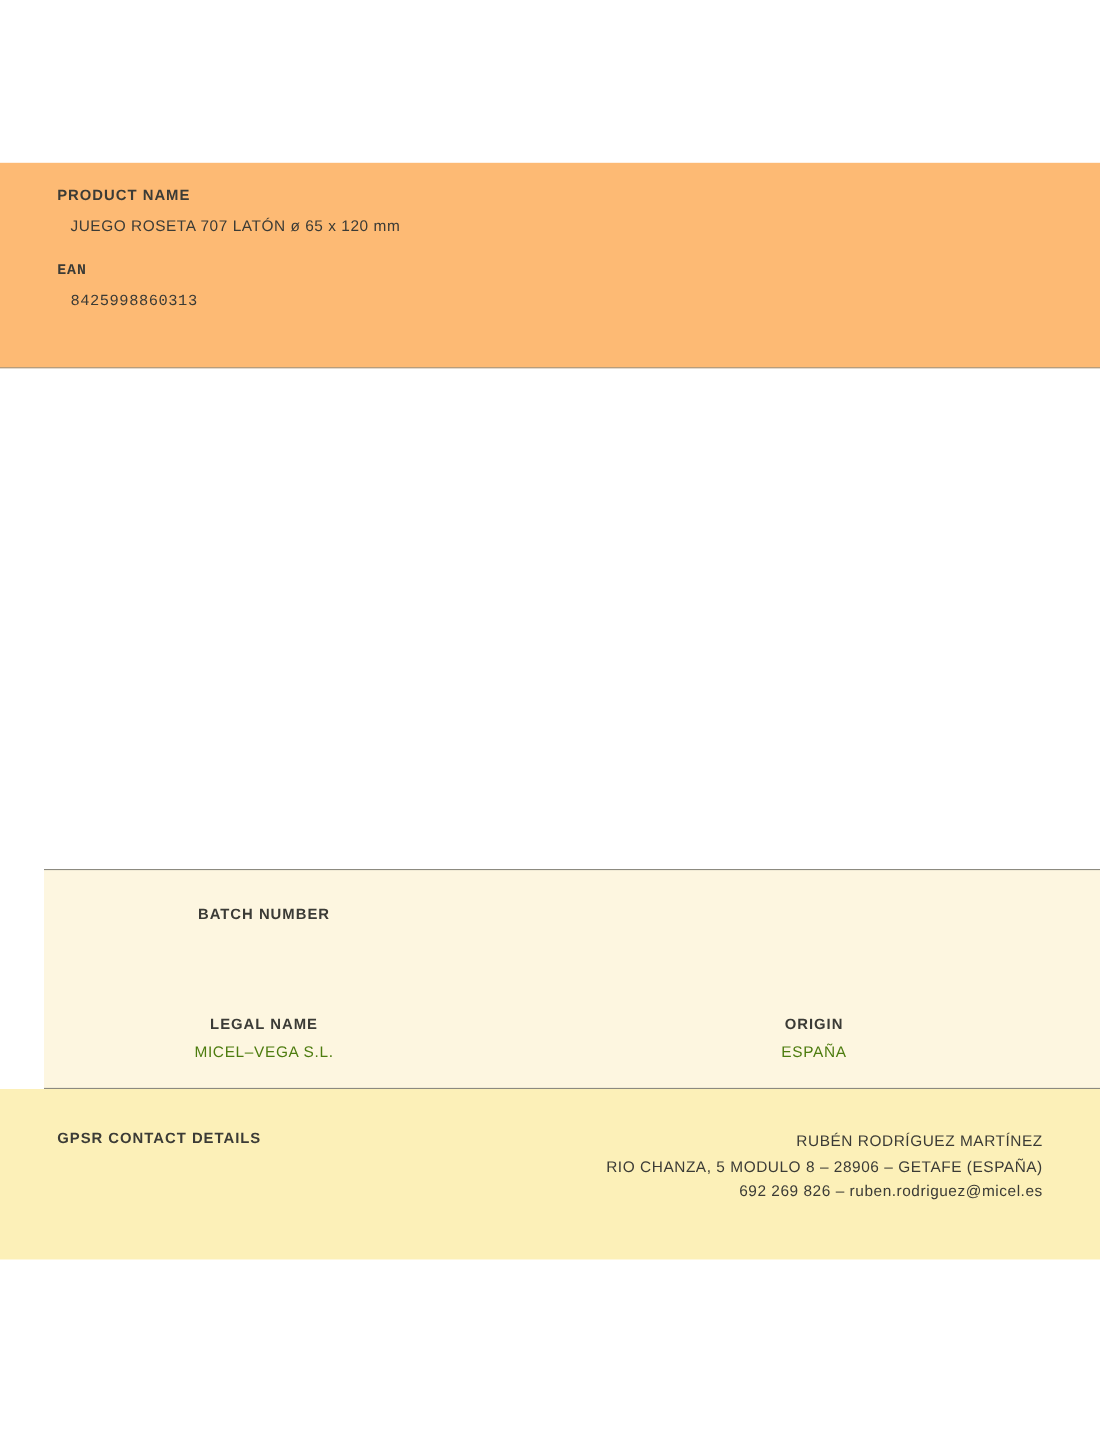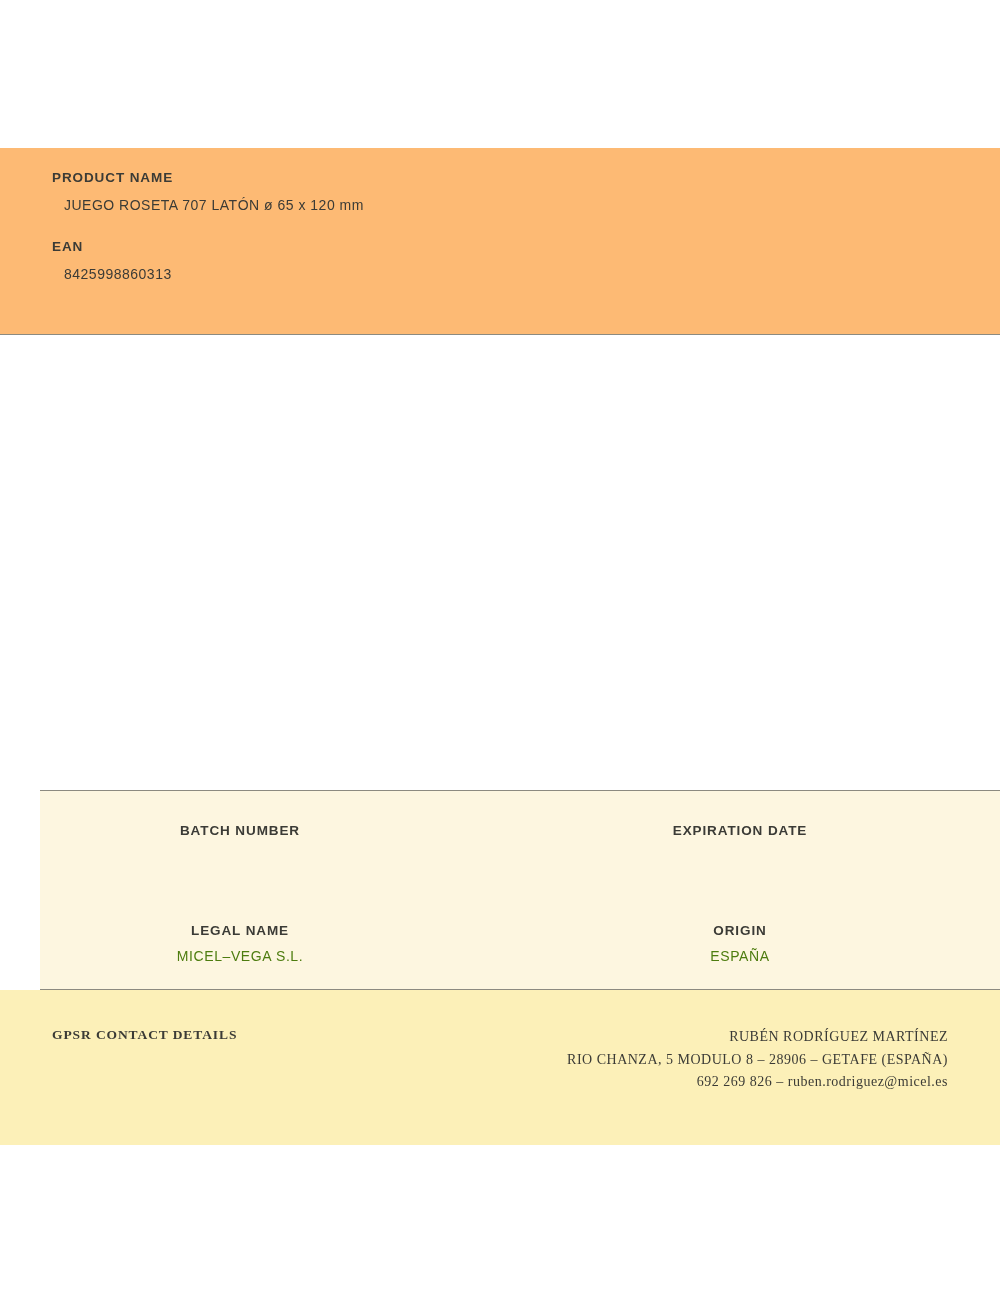--- a/index.html
+++ b/index.html
@@ -43,21 +43,21 @@
     color: #3b3b36;
     margin: 0 0 10px 0;
   }
   .field-value {
     font-size: 14px;
     letter-spacing: 0.5px;
     color: #3b3b36;
     margin: 12px;
   }
   .field-block { margin-bottom: 26px; }
-  .field-block:last-child { margin-bottom: 0; }
+  .field-block:last-child { margin-bottom: 0; font-family: Liberation Mono, monospace; }
 
   
   .blank-area {
     position: absolute;
     left: 0;
     top: 335px;
     width: 1000px;
     height: 455px;
     background: #ffffff;
   }
@@ -108,21 +108,20 @@
   
   .gpsr-panel {
     position: absolute;
     left: 0;
     top: 990px;
     width: 1000px;
     height: 170px;
     background: #fcf0b8;
     box-sizing: border-box;
     padding: 36px 52px 12px 52px;
-    font-family: Liberation Serif, serif;
   }
   .gpsr-flex {
     display: flex;
     justify-content: space-between;
     align-items: flex-start;
   }
   .gpsr-label {
     font-size: 13.5px;
     font-weight: bold;
     letter-spacing: 0.9px;
@@ -171,21 +170,20 @@
 
   <div class="blank-area"></div>
 
   <section class="meta-panel">
     <div class="meta-row row-1">
       <div class="meta-col left-col">
         <div class="meta-label">BATCH NUMBER</div>
         <div class="meta-value"></div>
       </div>
       <div class="meta-col right-col">
-        <div class="meta-label">EXPIRATION DATE</div>
         <div class="meta-value"></div>
       </div>
     </div>
     <div class="meta-row row-2">
       <div class="meta-col left-col">
         <div class="meta-label">LEGAL NAME</div>
         <div class="meta-value">MICEL–VEGA S.L.</div>
       </div>
       <div class="meta-col right-col">
         <div class="meta-label">ORIGIN</div>

